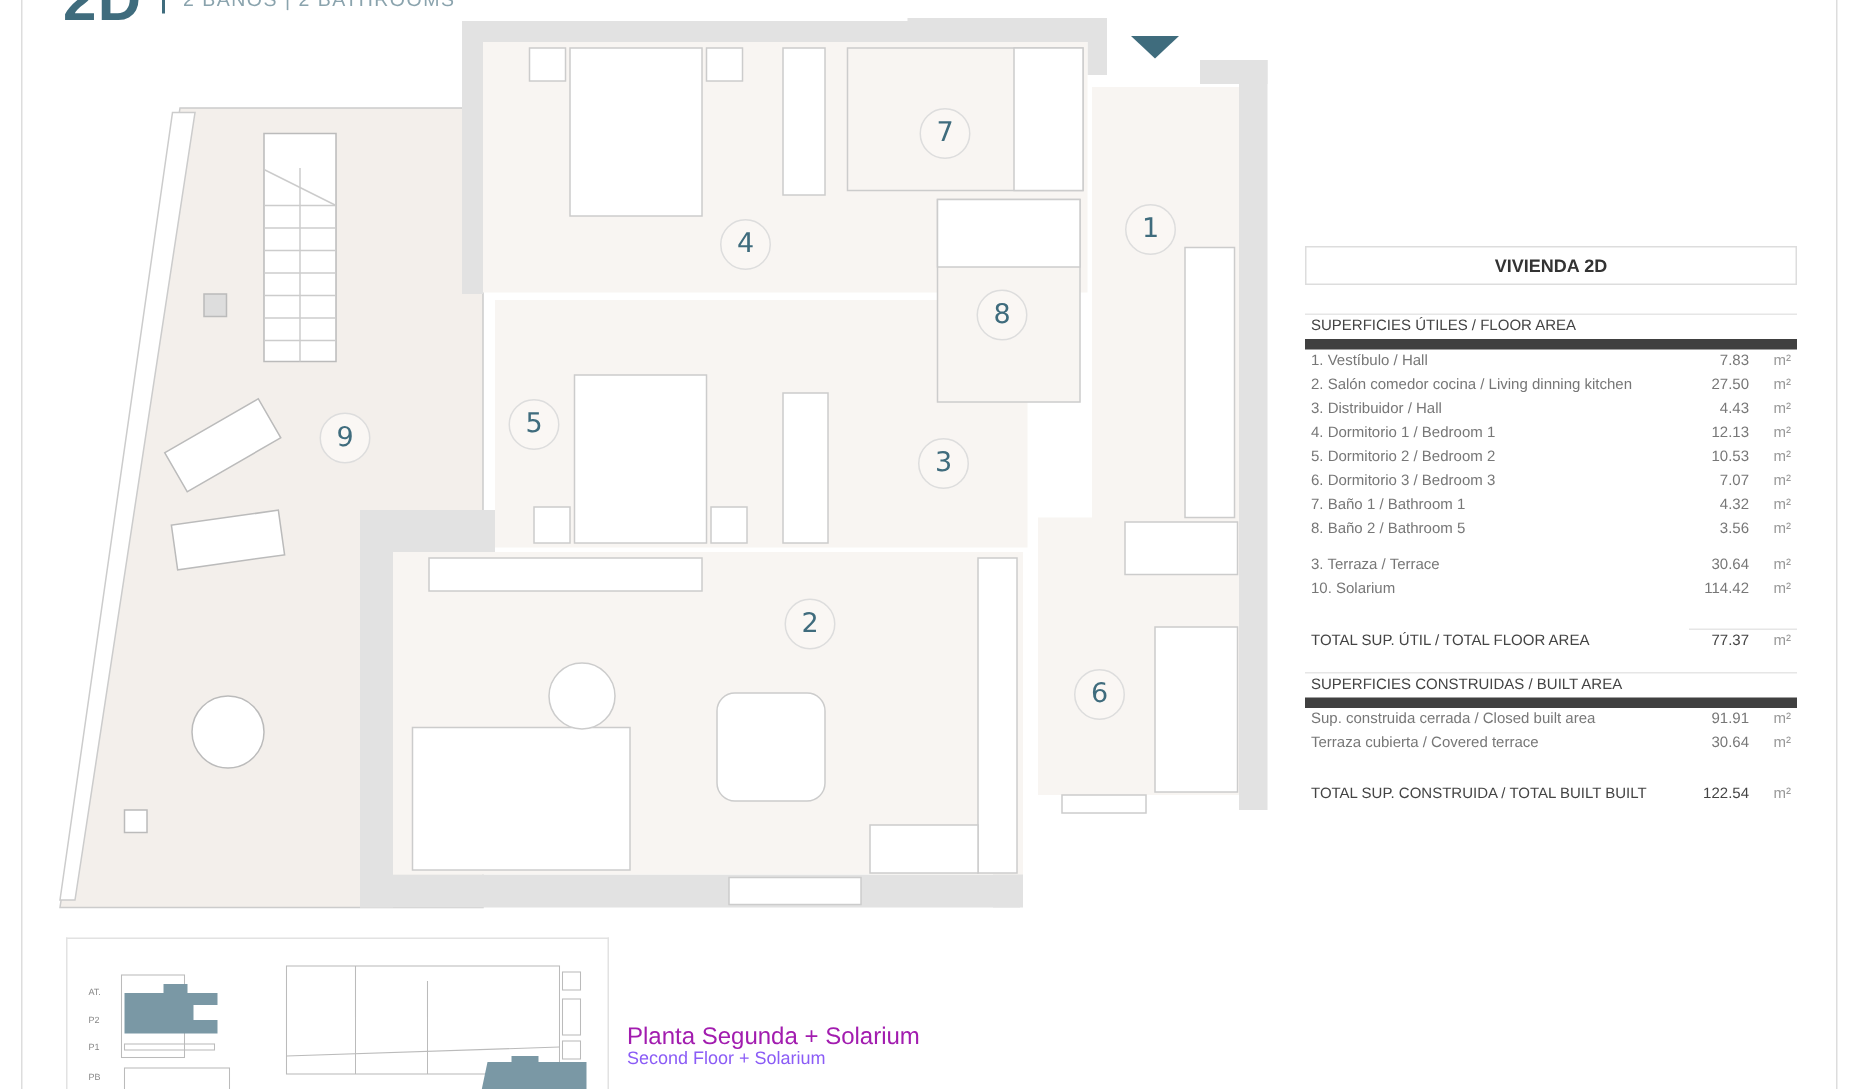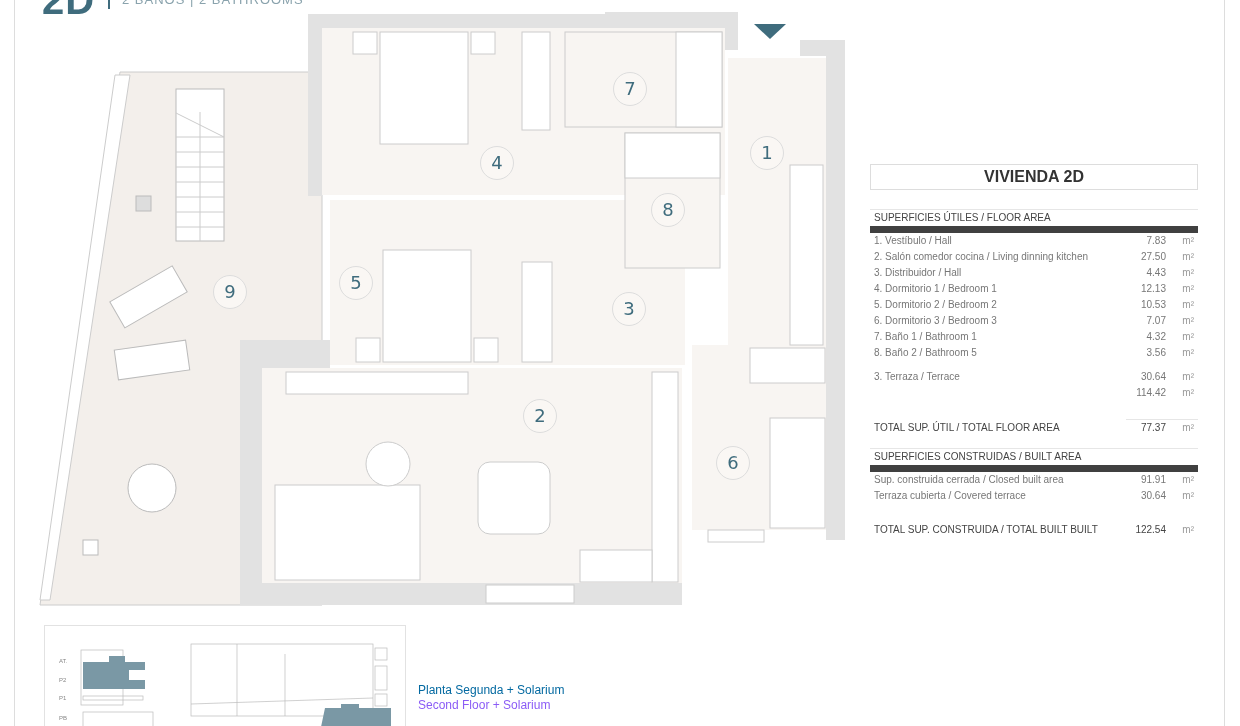--- a/index.html
+++ b/index.html
@@ -6,30 +6,30 @@
   body{width:1240px;height:726px;overflow:hidden;background:#fff;position:relative;font-family:"Liberation Sans",sans-serif;color:#555;}
   .frame-l{position:absolute;left:14px;top:0;width:1px;height:726px;background:#ddd;}
   .frame-r{position:absolute;left:1224px;top:0;width:1px;height:726px;background:#ddd;}
   .hdr-big{position:absolute;left:42px;top:-22px;font-size:40px;font-weight:bold;color:#3f6c7d;letter-spacing:1px;}
   .hdr-sep{position:absolute;left:108px;top:0;width:2px;height:9px;background:#3f6c7d;}
   .hdr-sub{position:absolute;left:122px;top:-8px;font-size:13px;color:#8aa3ad;letter-spacing:1px;}
   .plan{position:absolute;left:0;top:0;width:860px;height:620px;}
   .room-num{position:absolute;width:32px;height:32px;border-radius:50%;border:1px solid #ddd;background:#faf7f4;color:#3f6c7d;font-size:18px;text-align:center;line-height:32px;font-family:"DejaVu Sans",sans-serif;}
   .entry-arrow{position:absolute;left:754px;top:24px;width:0;height:0;border-left:16px solid transparent;border-right:16px solid transparent;border-top:15px solid #3f6c7d;}
   .table-box{position:absolute;left:870px;top:164px;width:328px;}
-  .title-box{height:24px;border:1px solid #ddd;text-align:center;font-weight:bold;font-size:16px;line-height:24px;color:#333;}
+  .title-box{height:24px;border:1px solid #ddd;text-align:center;font-weight:bold;font-size:12px;line-height:24px;color:#333;}
   .sect{margin-top:19px;border-top:1px solid #e6e6e6;border-bottom:7px solid #404040;font-size:10px;color:#444;padding:2px 4px;height:12px;line-height:12px;}
   .row{display:flex;font-size:10px;height:16px;line-height:16px;color:#777;padding-left:4px;justify-content:flex-end;}
   .row .lbl{flex:1;}
   .row .val{width:50px;text-align:right;}
   .row .unit{width:28px;text-align:right;color:#999;padding-right:4px;}
   .row.total{color:#444;}
   .gap{height:8px;}
   .thumb{position:absolute;left:44px;top:625px;width:360px;height:101px;border:1px solid #e2e2e2;border-bottom:none;}
-  .thumb-cap1{position:absolute;left:418px;top:683px;font-size:12px;color:#0369a1;}
+  .thumb-cap1{position:absolute;left:418px;top:683px;font-size:16px;color:#a21caf;}
   .thumb-cap2{position:absolute;left:418px;top:698px;font-size:12px;color:#8b5cf6;}
 </style>
 </head>
 <body>
 
 <div class="frame-l"></div>
 <div class="frame-r"></div>
 
 <div class="hdr-big">2D</div>
 <div class="hdr-sep"></div>
@@ -164,20 +164,21 @@
       <span class="val">3.56</span>
       <span class="unit">m²</span>
     </div>
   <div class="gap"></div>
   <div class="row">
       <span class="lbl">3. Terraza / Terrace</span>
       <span class="val">30.64</span>
       <span class="unit">m²</span>
     </div>
   <div class="row">
+      <span class="lbl">10. Solarium</span>
       <span class="val">114.42</span>
       <span class="unit">m²</span>
     </div>
   <div class="gap" style="height:18px;border-bottom:1px solid #e6e6e6;margin-left:256px;"></div>
   <div class="row total">
       <span class="lbl">TOTAL SUP. ÚTIL / TOTAL FLOOR AREA</span>
       <span class="val">77.37</span>
       <span class="unit">m²</span>
     </div>
   <div class="sect" style="margin-top:12px">SUPERFICIES CONSTRUIDAS / BUILT AREA</div>

